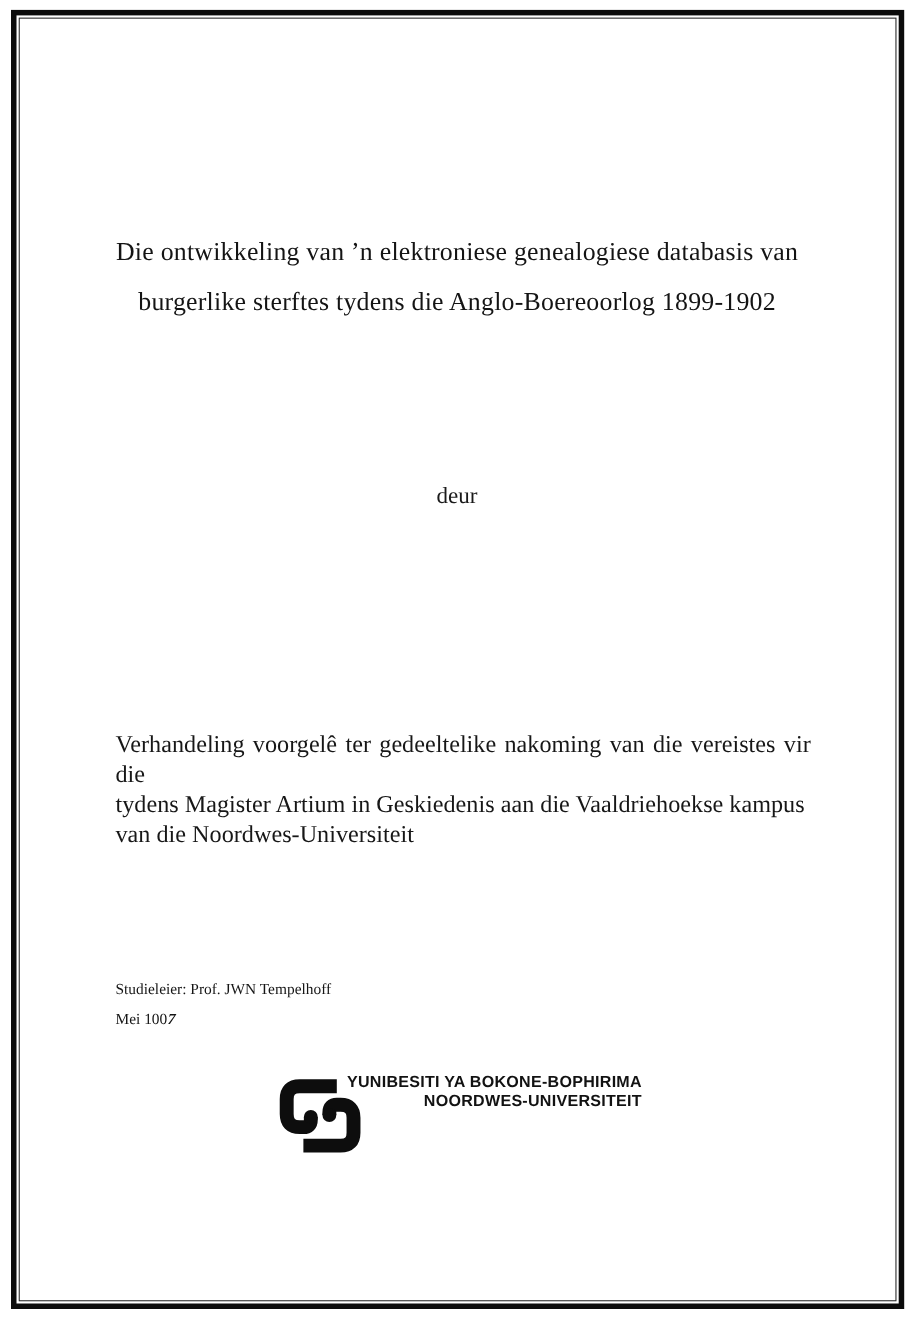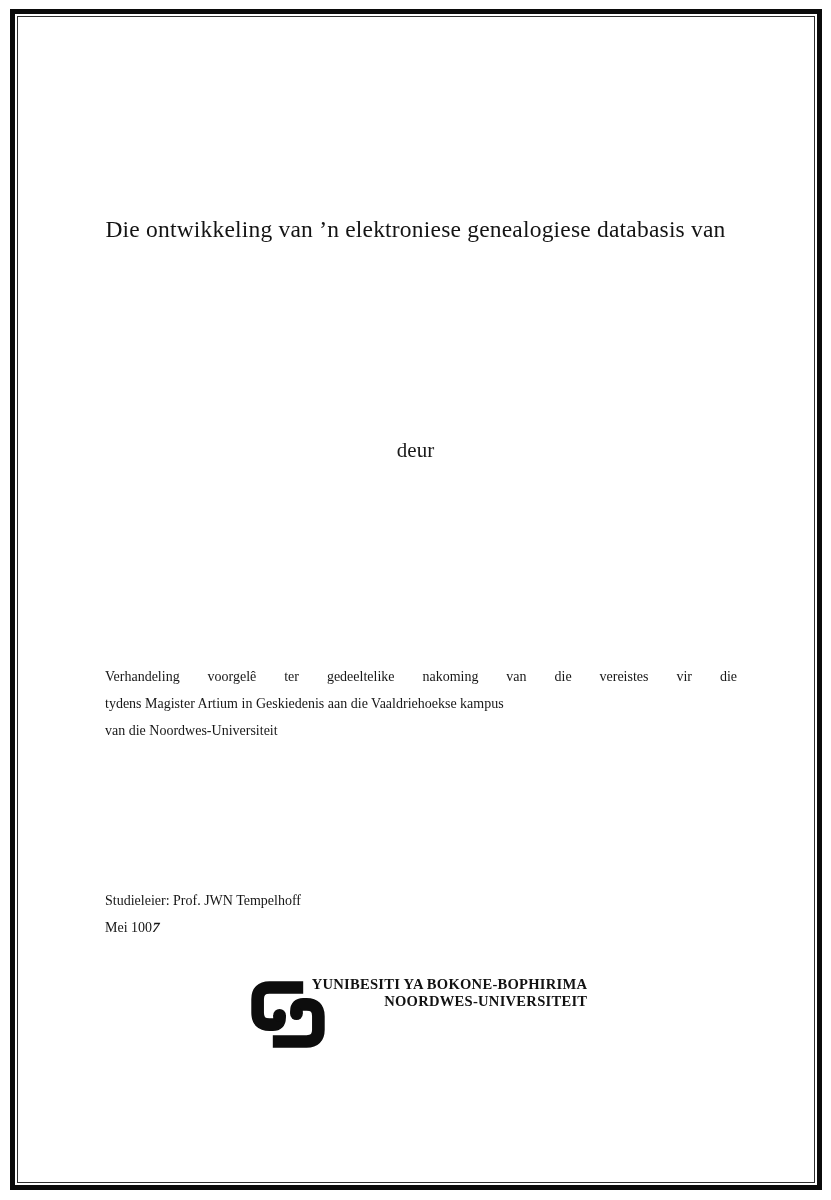--- a/index.html
+++ b/index.html
@@ -49,21 +49,21 @@
     top: 518px; left: 0; right: 0;
     text-align: center;
     font-size: 23px;
     letter-spacing: 0.2px;
     color: #141414;
   }
   
   .statement {
     position: absolute;
     top: 663px; left: 105px; width: 632px;
-    font-size: 14px;
+    font-size: 22px;
     line-height: 27px;
     color: #171717;
   }
   .statement .justified {
     text-align: justify;
     text-align-last: justify;
   }
   .statement .italic { }
   
   .imprint {
@@ -84,40 +84,41 @@
     top: 974px; left: 0; right: 0;
     display: flex;
     justify-content: center;
     align-items: flex-start;
   }
   .logo-mark { width: 88px; height: 81px; flex: 0 0 auto; }
   .logo-text {
     margin-left: -20px;
     margin-top: 2px;
     text-align: right;
-    font-family: Liberation Serif, serif;
+    font-family: Liberation Sans, sans-serif;
     font-weight: 700;
     font-size: 14.6px;
     line-height: 17.4px;
     letter-spacing: 0.25px;
     color: #121212;
     white-space: nowrap;
   }
 </style>
 </head>
 <body>
 
 <div class="scan-page">
 
   <div class="frame-outer">
     <div class="frame-inner"></div>
   </div>
 
   <div class="title-block">
     <div>Die ontwikkeling van ’n elektroniese genealogiese databasis van</div>
+    <div>burgerlike sterftes tydens die Anglo-Boereoorlog 1899-1902</div>
   </div>
 
   <div class="byline">deur</div>
 
 
   <div class="statement">
     <div class="justified">Verhandeling voorgelê ter gedeeltelike nakoming van die vereistes vir die</div>
     <div><span>tydens </span><span class="italic">Magister Artium</span><span> in Geskiedenis aan die Vaaldriehoekse kampus</span></div>
     <div>van die Noordwes-Universiteit</div>
   </div>

